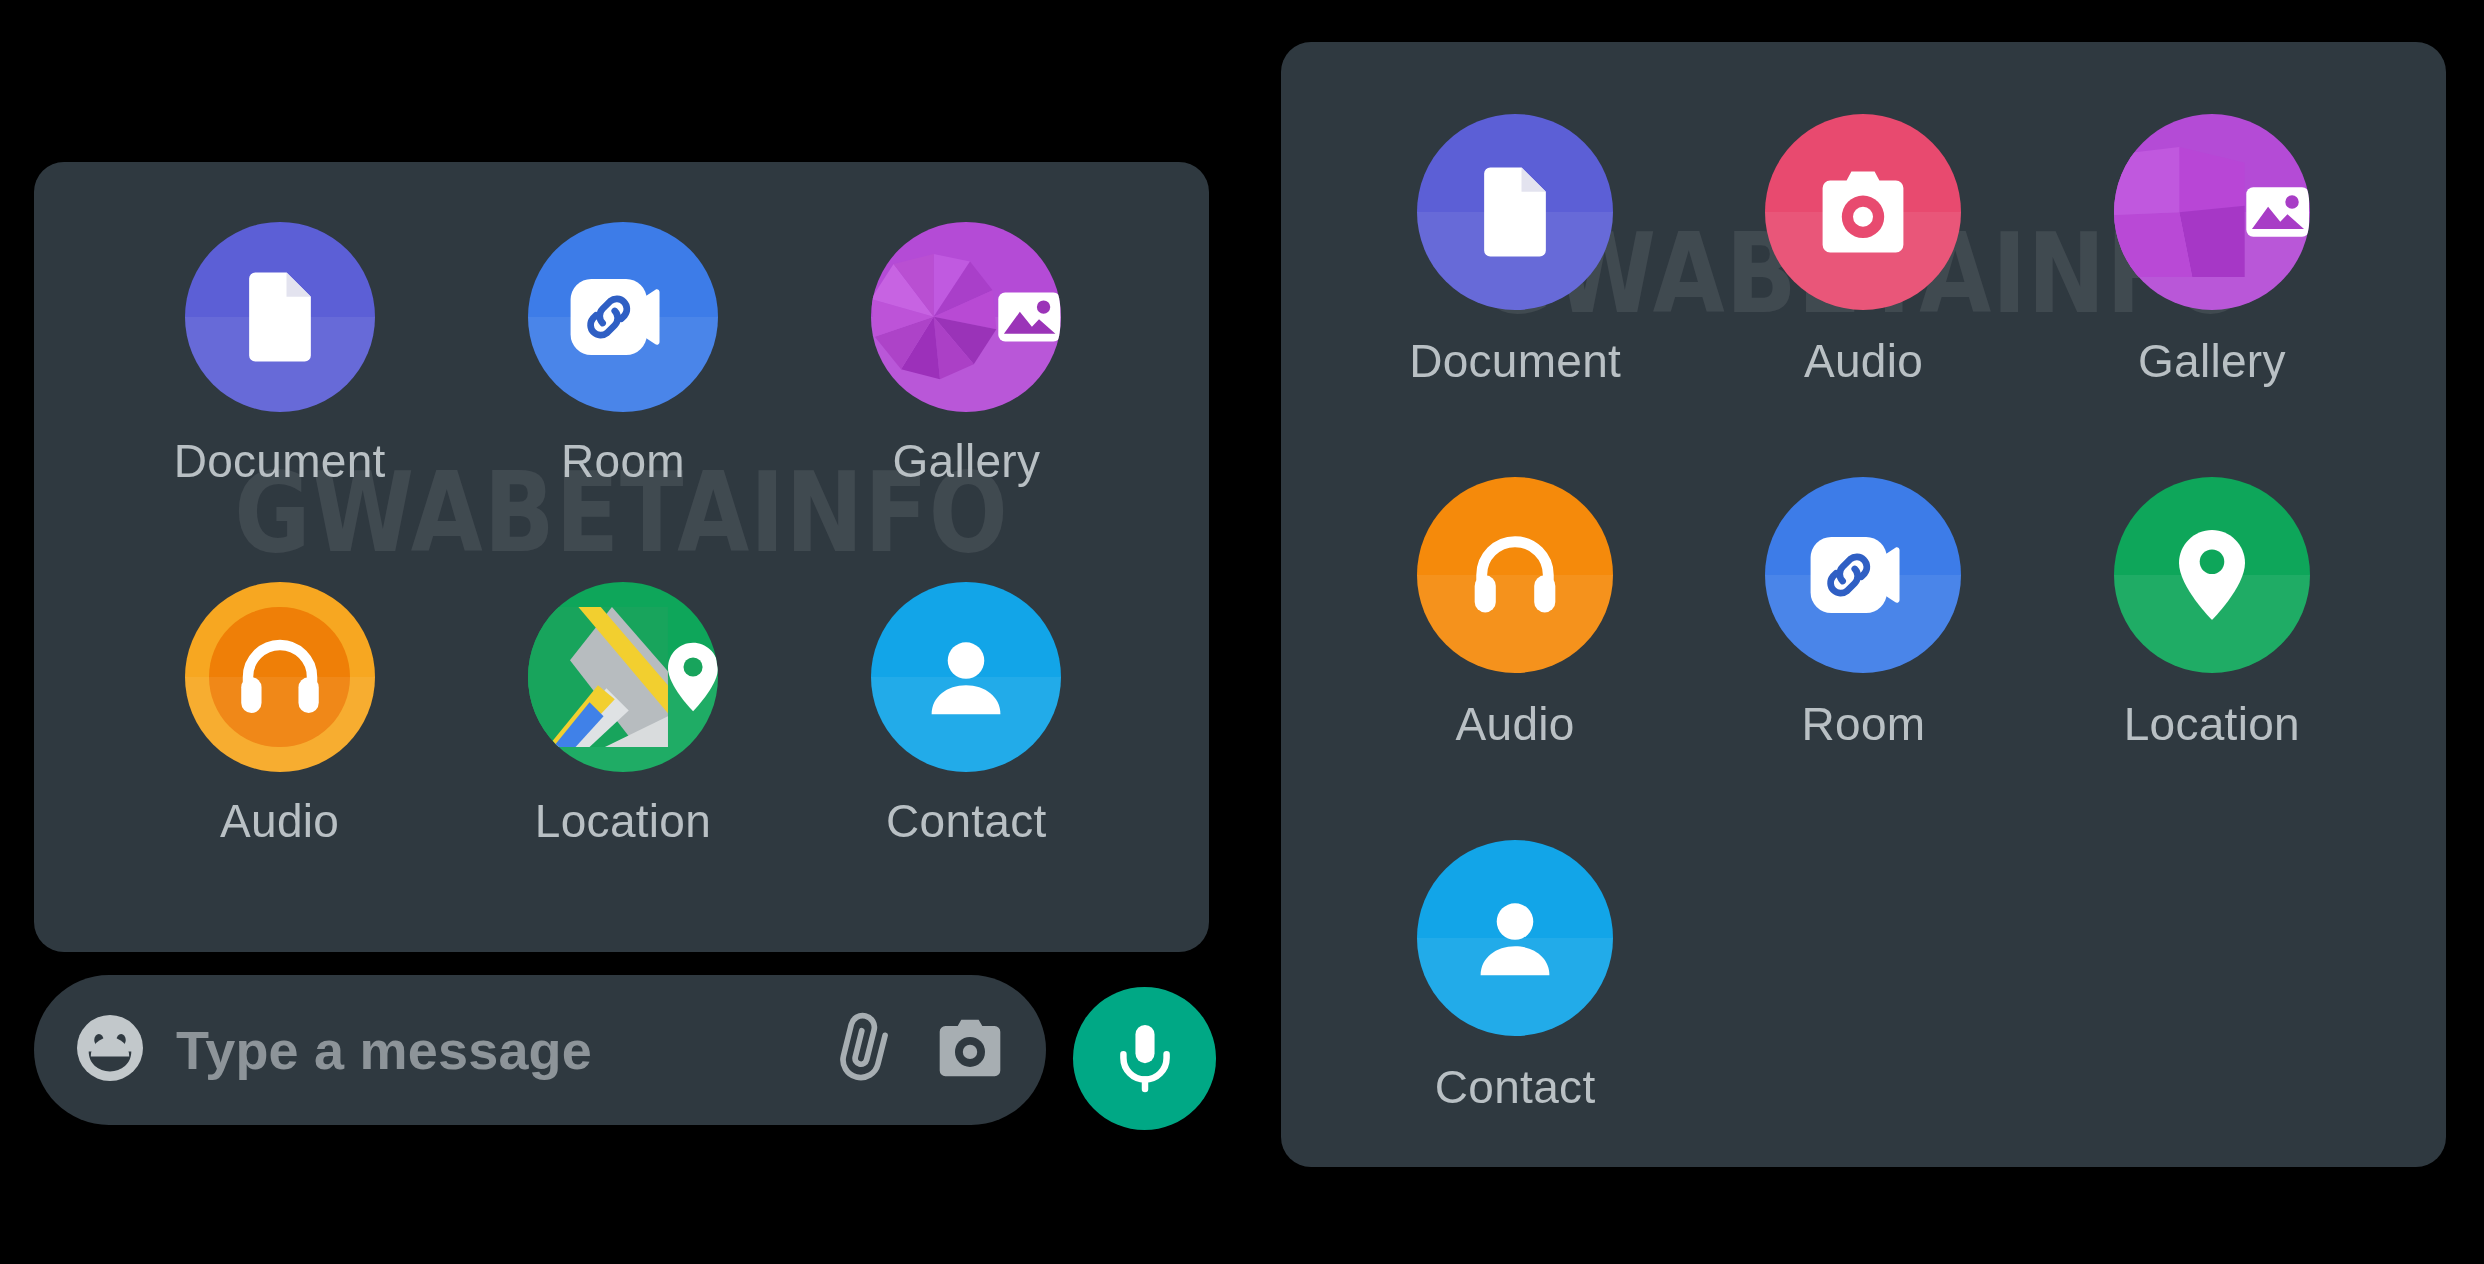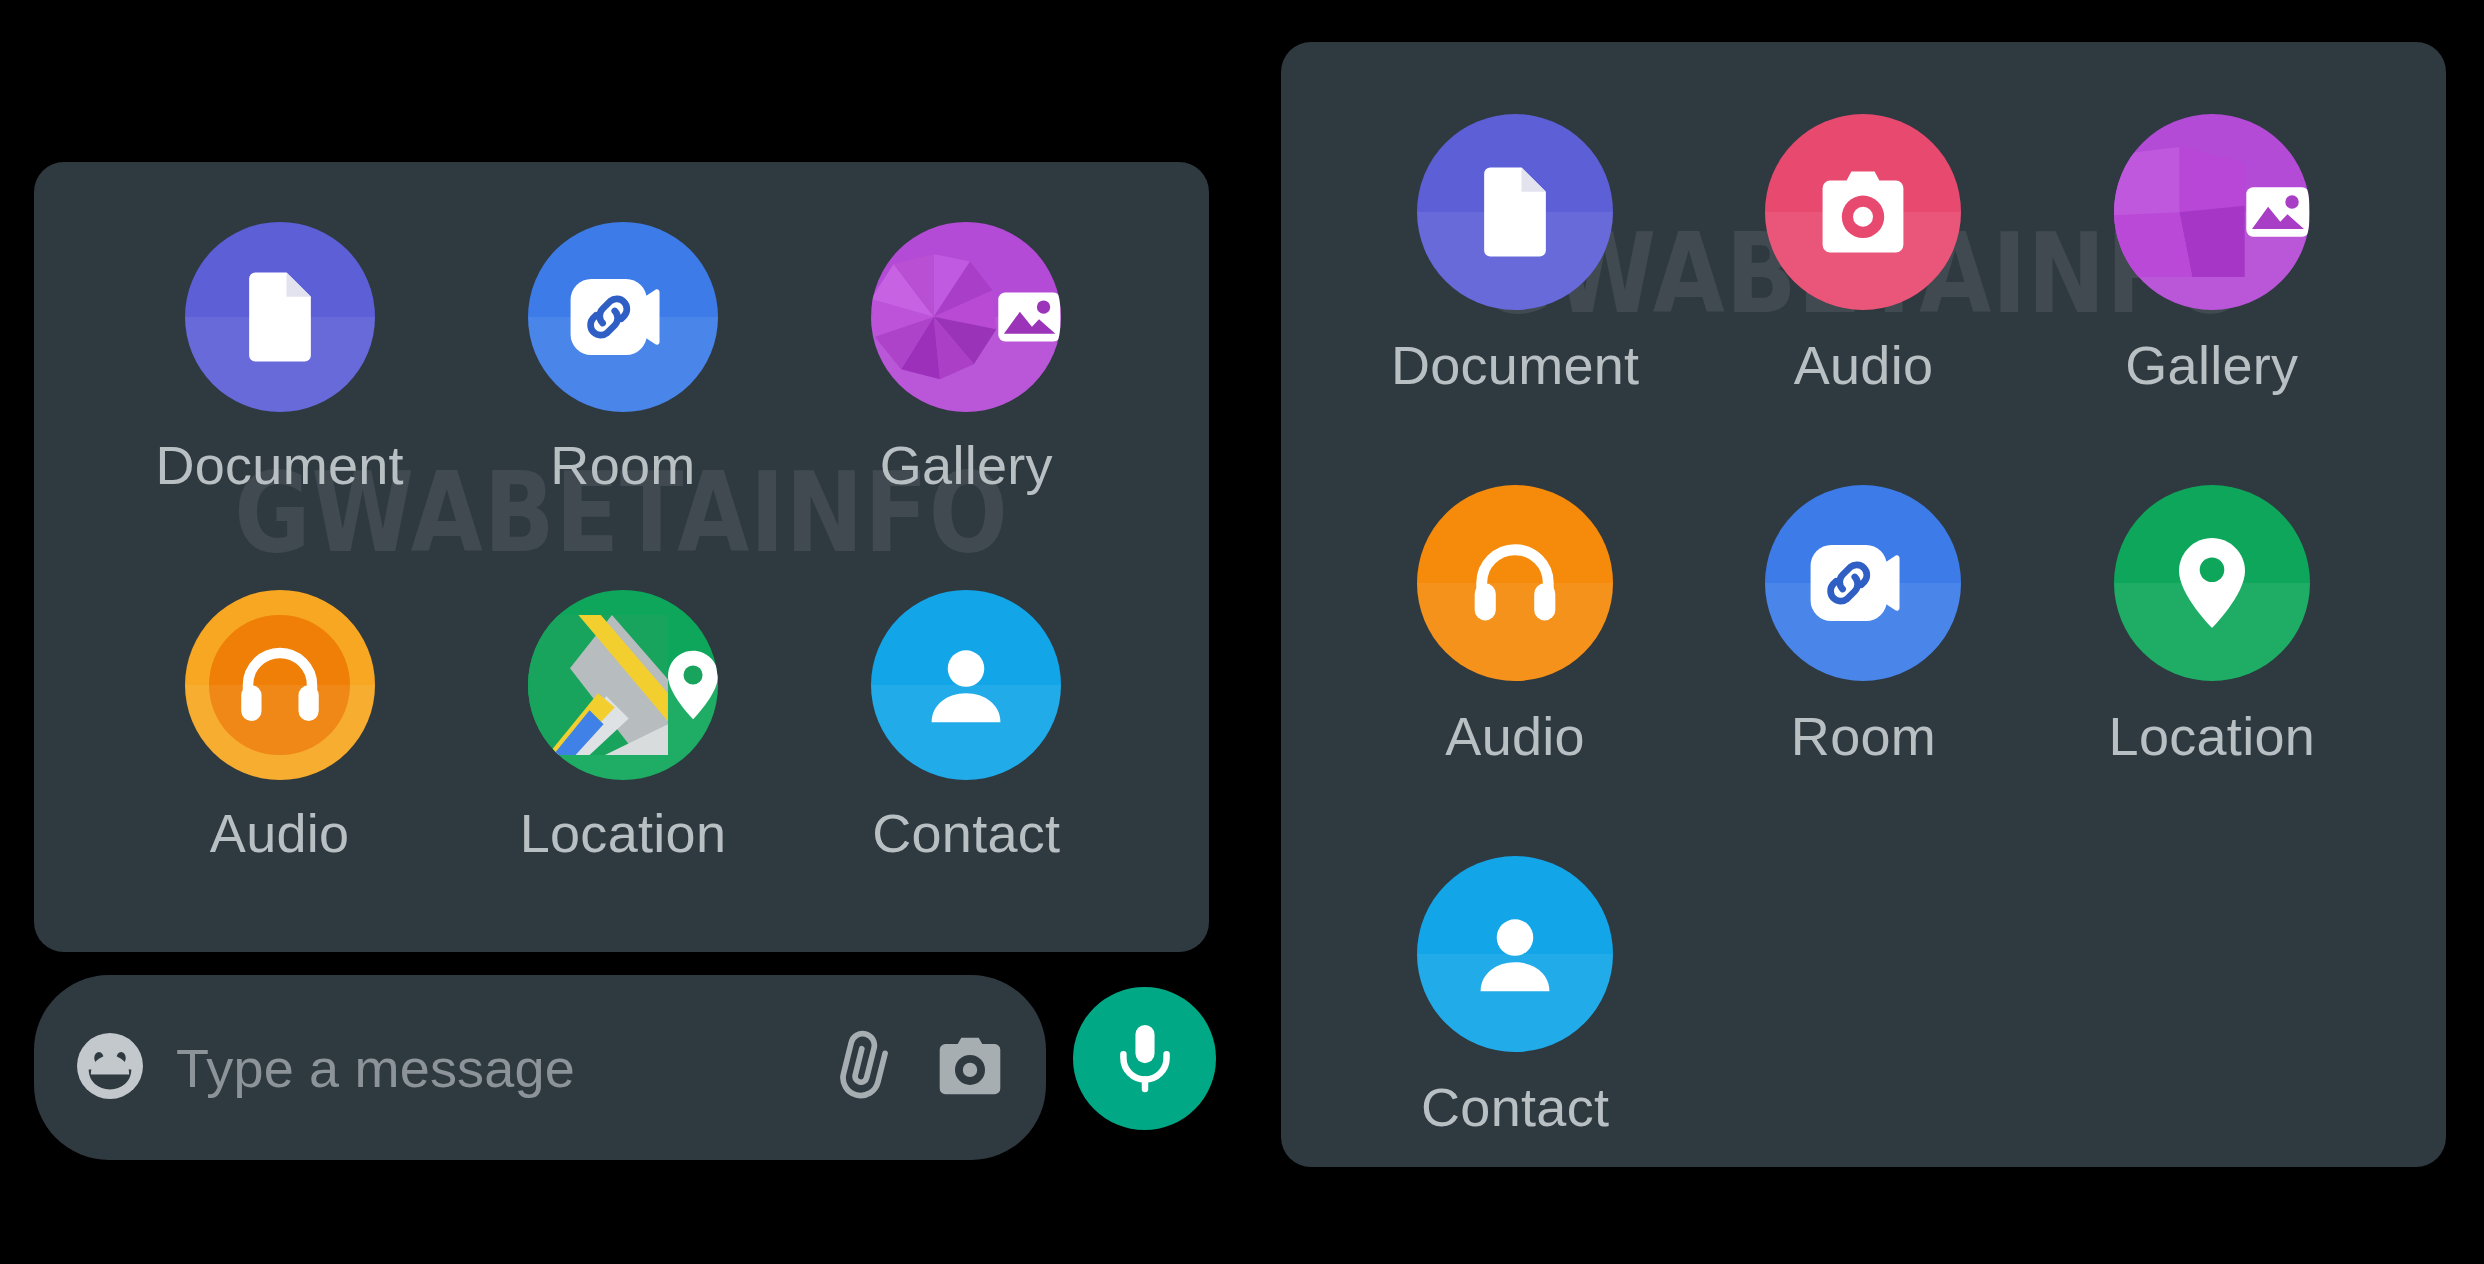--- a/index.html
+++ b/index.html
@@ -73,21 +73,21 @@
     position: relative;
     overflow: hidden;
     display: flex;
     align-items: center;
     justify-content: center;
   }
   #grid-right .tile .bubble { width: 196px; height: 196px; }
 
   .tile .label {
     margin-top: 26px;
-    font-size: 54px;
+    font-size: 46px;
     color: #b9c0c4;
     letter-spacing: 0.3px;
     line-height: 1;
   }
   #grid-right .tile .label { margin-top: 28px; }
 
   .bubble svg { position: relative; z-index: 3; display: block; }
 
   
   .bg-document { background: #5c5fd6; }
@@ -141,27 +141,28 @@
     line-height: 0.86;
     transform: scale(1.78, 1.08);
     transform-origin: center;
     white-space: nowrap;
   }
 
   
   #input-bar {
     position: absolute;
     left: 34px; top: 975px;
-    width: 1012px; height: 185px;
+    width: 1012px; height: 150px;
     background: #2f3940;
     border-radius: 75px;
     display: flex;
     align-items: center;
     padding: 0 40px;
     box-sizing: border-box;
+    font-weight: bold;
   }
   #input-bar .emoji-icon { flex: 0 0 auto; margin-right: 30px; }
   #input-bar .placeholder {
     flex: 1 1 auto;
     font-size: 54px;
     color: #8d9499;
     letter-spacing: 0.2px;
     white-space: nowrap;
     overflow: hidden;
   }

